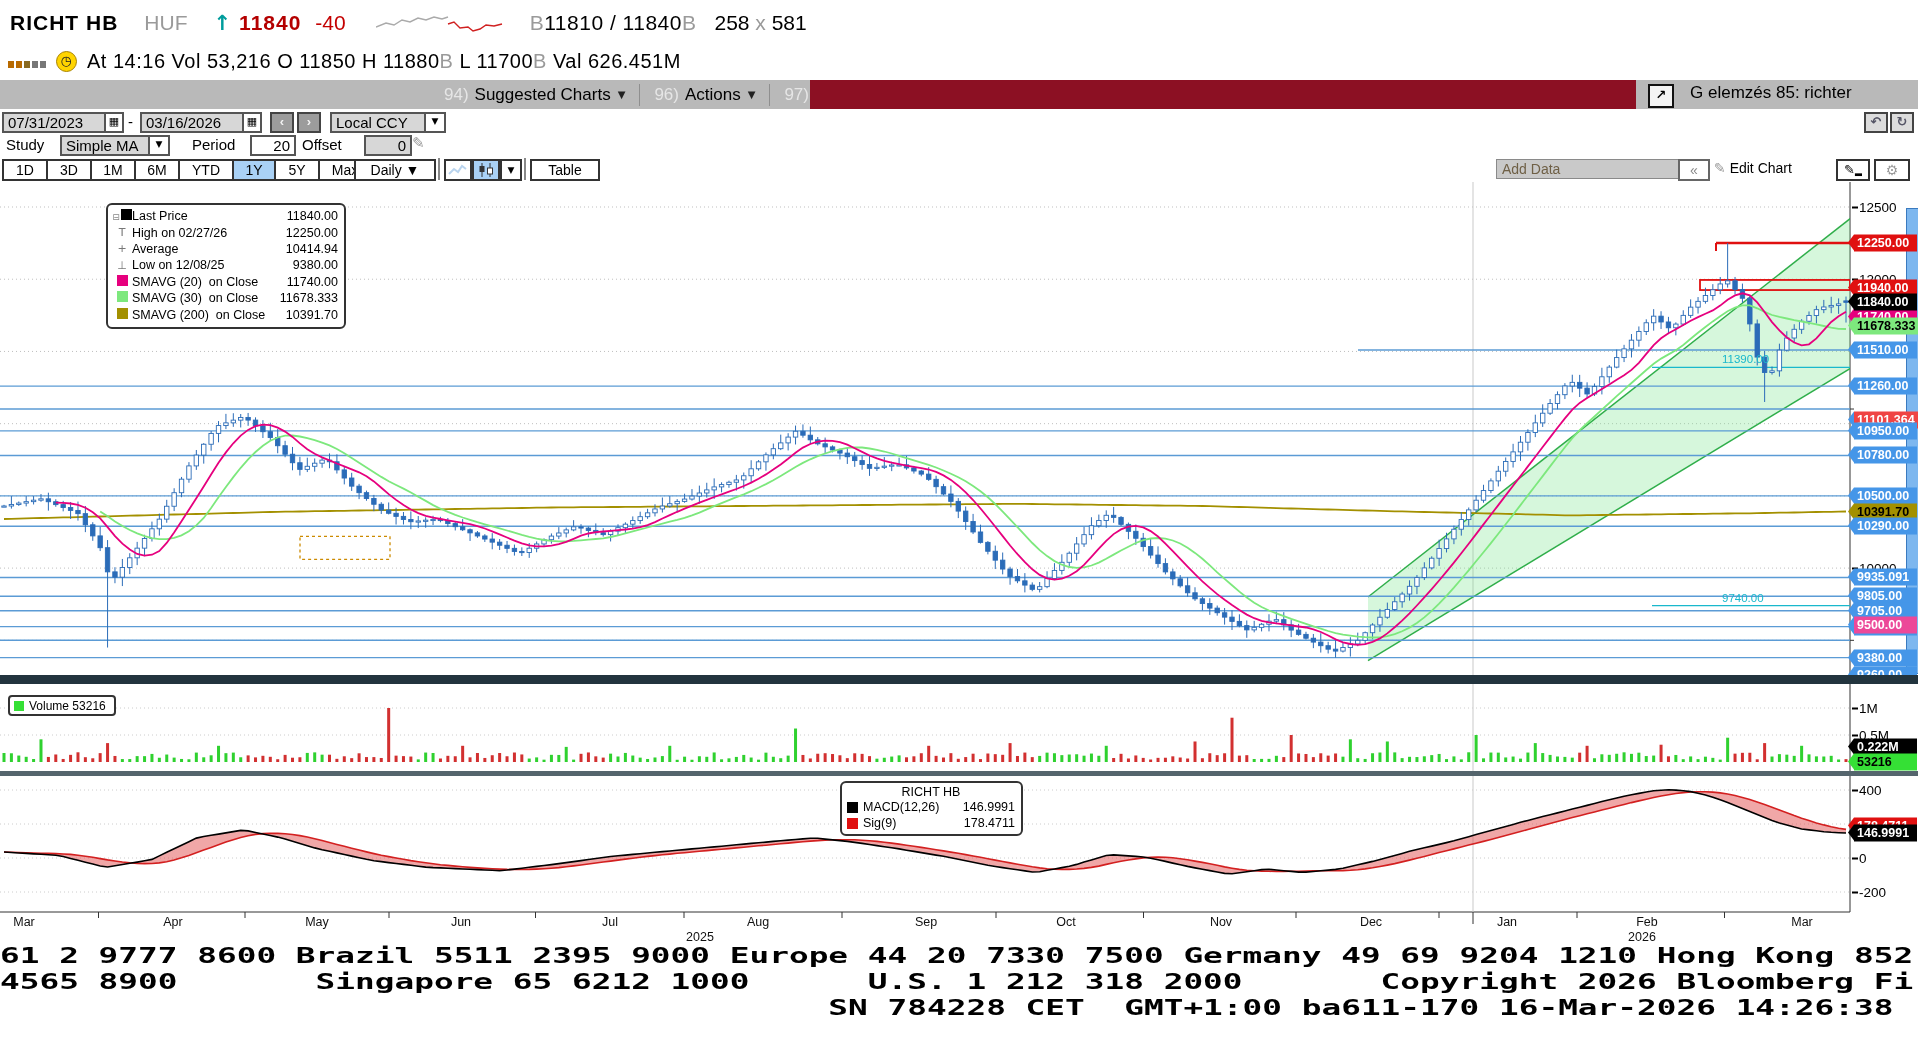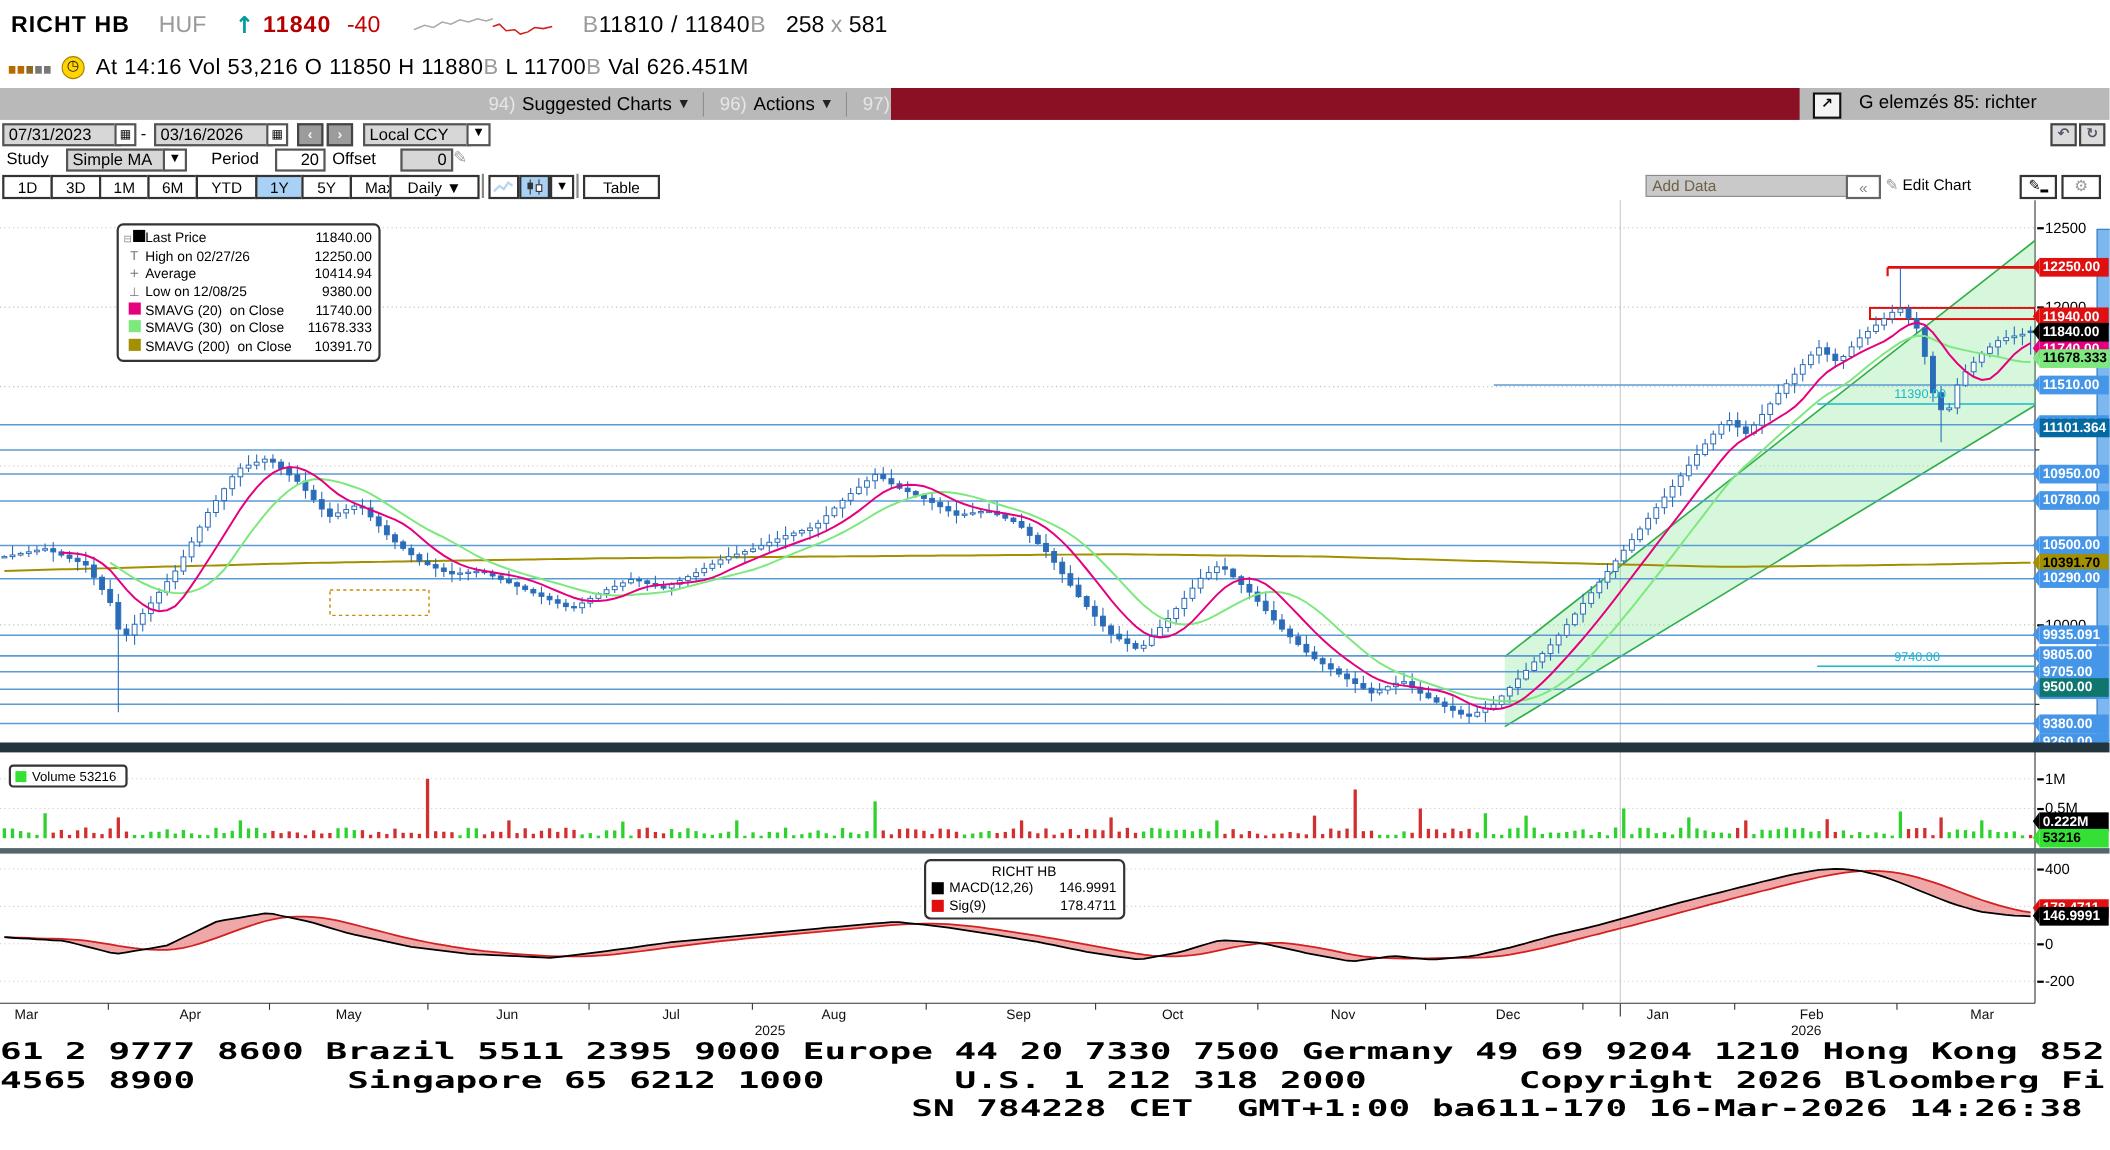--- a/index.html
+++ b/index.html
@@ -1107,31 +1107,31 @@
       <div class="axplain" style="top: 207px;">12500</div>
       <div class="axplain" style="top: 279.22px;">12000</div>
       <div class="axplain" style="top: 568.1px;">10000</div>
       <div class="axbadge" style="top: 243.11px; background: rgb(224, 16, 16); color: rgb(255, 255, 255); --c: #e01010;">12250.00</div>
       <div class="axbadge" style="top: 287.886px; background: rgb(224, 16, 16); color: rgb(255, 255, 255); --c: #e01010;">11940.00</div>
       <div class="axbadge" style="top: 316.774px; background: rgb(230, 0, 126); color: rgb(255, 255, 255); --c: #e6007e;">11740.00</div>
       <div class="axbadge" style="top: 325.682px; background: rgb(125, 232, 125); color: rgb(0, 0, 0); --c: #7de87d;">11678.333</div>
       <div class="axbadge" style="top: 302.33px; background: rgb(0, 0, 0); color: rgb(255, 255, 255); --c: #000000;">11840.00</div>
       <div class="axbadge" style="top: 349.996px; background: rgb(69, 150, 232); color: rgb(255, 255, 255); --c: #4596e8;">11510.00</div>
       <div class="axbadge" style="top: 386.106px; background: rgb(69, 150, 232); color: rgb(255, 255, 255); --c: #4596e8;">11260.00</div>
-      <div class="axbadge" style="top: 389px; background: #0369a1; color: rgb(255, 255, 255); --c: #4596e8;">11101.364</div>
+      <div class="axbadge" style="top: 420px; background: #ef4444; color: rgb(255, 255, 255); --c: #4596e8;">11101.364</div>
       <div class="axbadge" style="top: 430.882px; background: rgb(69, 150, 232); color: rgb(255, 255, 255); --c: #4596e8;">10950.00</div>
       <div class="axbadge" style="top: 455.437px; background: rgb(69, 150, 232); color: rgb(255, 255, 255); --c: #4596e8;">10780.00</div>
       <div class="axbadge" style="top: 495.88px; background: rgb(69, 150, 232); color: rgb(255, 255, 255); --c: #4596e8;">10500.00</div>
       <div class="axbadge" style="top: 511.523px; background: rgb(163, 144, 0); color: rgb(0, 0, 0); --c: #a39000;">10391.70</div>
       <div class="axbadge" style="top: 526.212px; background: rgb(69, 150, 232); color: rgb(255, 255, 255); --c: #4596e8;">10290.00</div>
       <div class="axbadge" style="top: 577.475px; background: rgb(69, 150, 232); color: rgb(255, 255, 255); --c: #4596e8;">9935.091</div>
       <div class="axbadge" style="top: 596.266px; background: rgb(69, 150, 232); color: rgb(255, 255, 255); --c: #4596e8;">9805.00</div>
       <div class="axbadge" style="top: 610.71px; background: rgb(69, 150, 232); color: rgb(255, 255, 255); --c: #4596e8;">9705.00</div>
       <div class="axbadge" style="top: 626.598px; background: rgb(69, 150, 232); color: rgb(255, 255, 255); --c: #4596e8;">9595.00</div>
-      <div class="axbadge" style="top: 625px; background: #0f766e; color: rgb(255, 255, 255); --c: #4596e8;">9500.00</div>
+      <div class="axbadge" style="top: 625px; background: #ec4899; color: rgb(255, 255, 255); --c: #4596e8;">9500.00</div>
       <div class="axbadge" style="top: 657.653px; background: rgb(69, 150, 232); color: rgb(255, 255, 255); --c: #4596e8;">9380.00</div>
       <div class="axbadge" style="top: 674.986px; background: rgb(69, 150, 232); color: rgb(255, 255, 255); --c: #4596e8;">9260.00</div>
       <div class="axplain" style="top: 708px;">1M</div>
       <div class="axplain" style="top: 735px;">0.5M</div>
       <div class="axbadge" style="top: 746.988px; background: rgb(0, 0, 0); color: rgb(255, 255, 255); --c: #000000;">0.222M</div>
       <div class="axbadge" style="top: 762px; background: rgb(53, 224, 53); color: rgb(0, 0, 0); --c: #35e035;">53216</div>
       <div class="axplain" style="top: 790px;">400</div>
       <div class="axbadge" style="top: 826.04px; background: rgb(224, 16, 16); color: rgb(255, 255, 255); --c: #e01010;">178.4711</div>
       <div class="axbadge" style="top: 833.01px; background: rgb(0, 0, 0); color: rgb(255, 255, 255); --c: #000000;">146.9991</div>
       <div class="axplain" style="top: 858px;">0</div>

